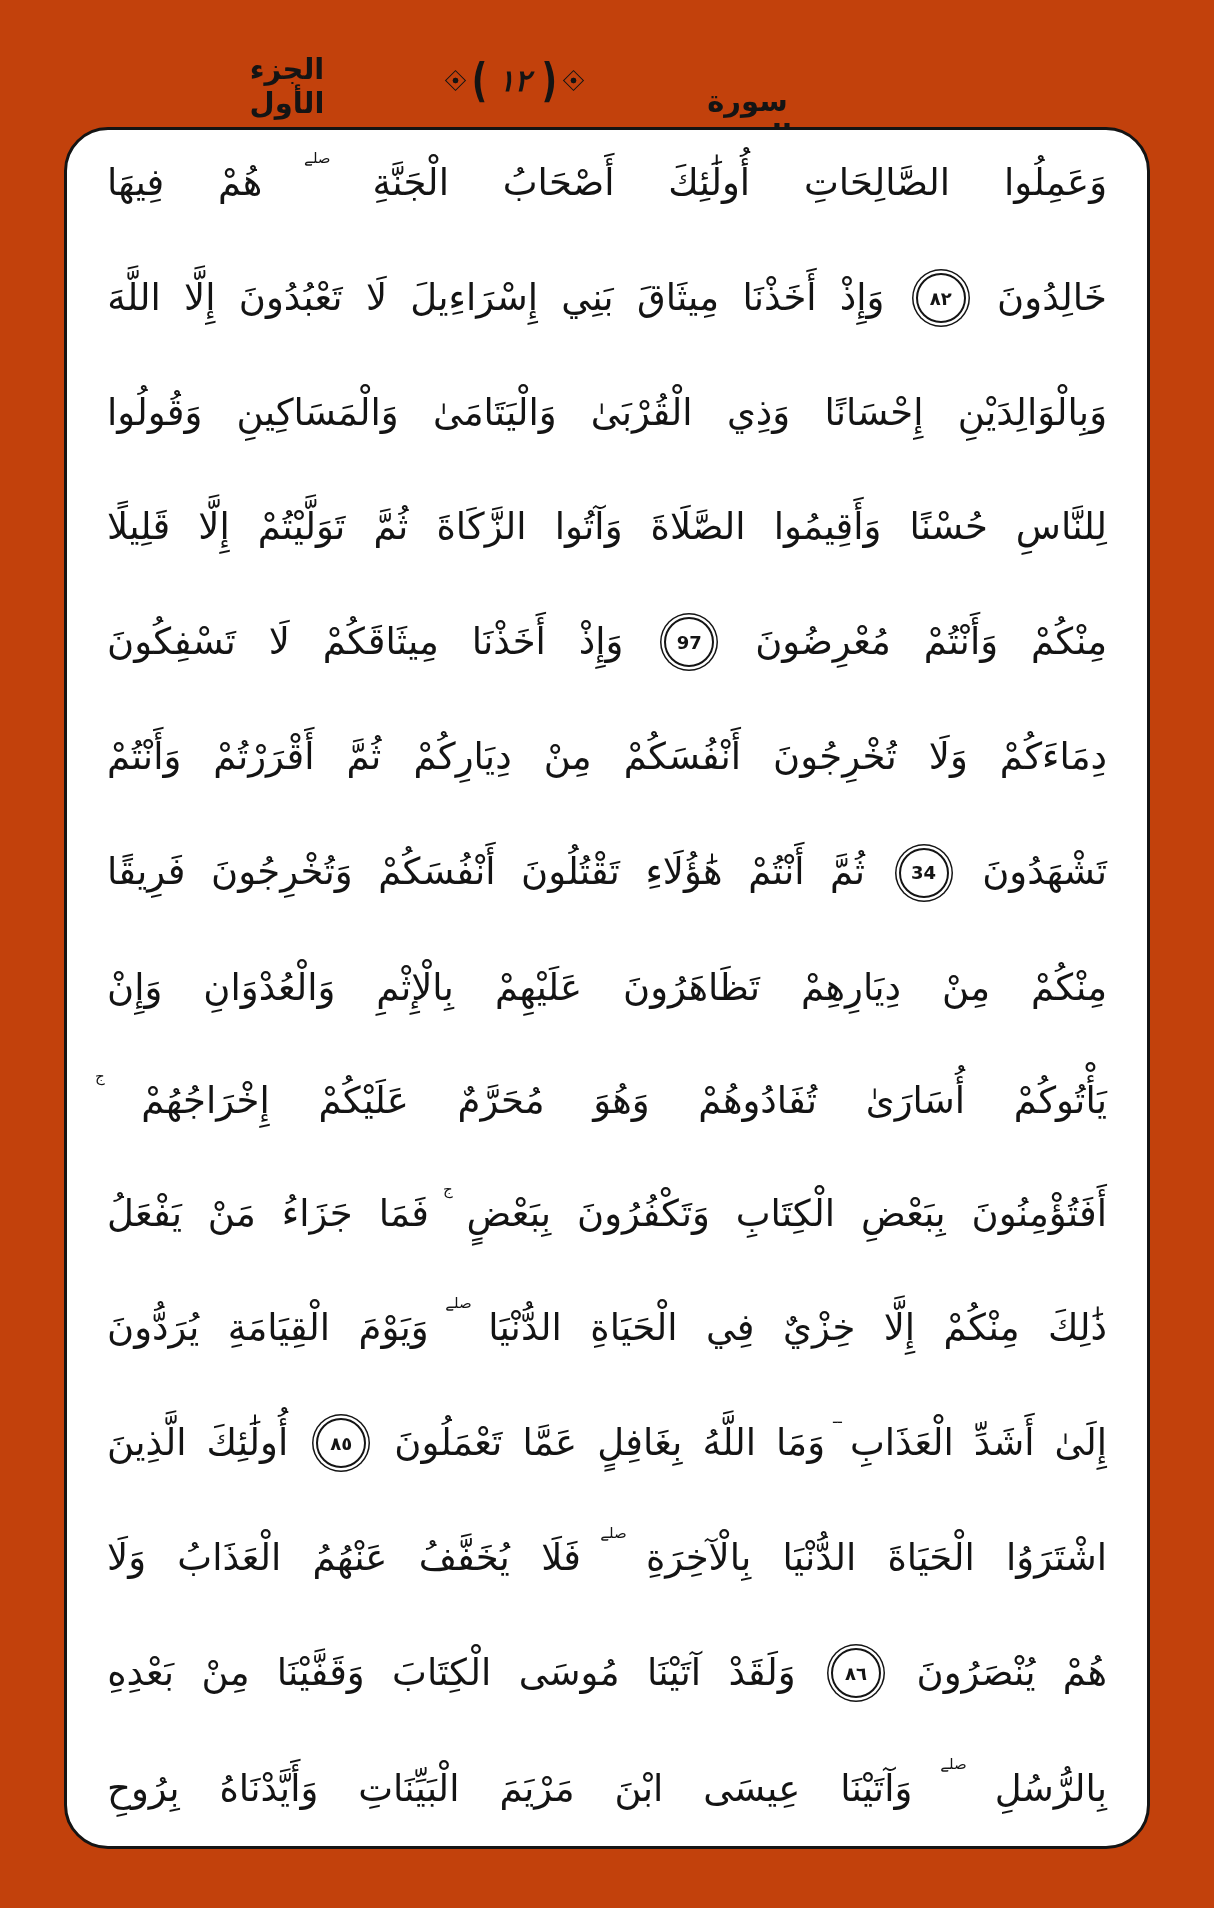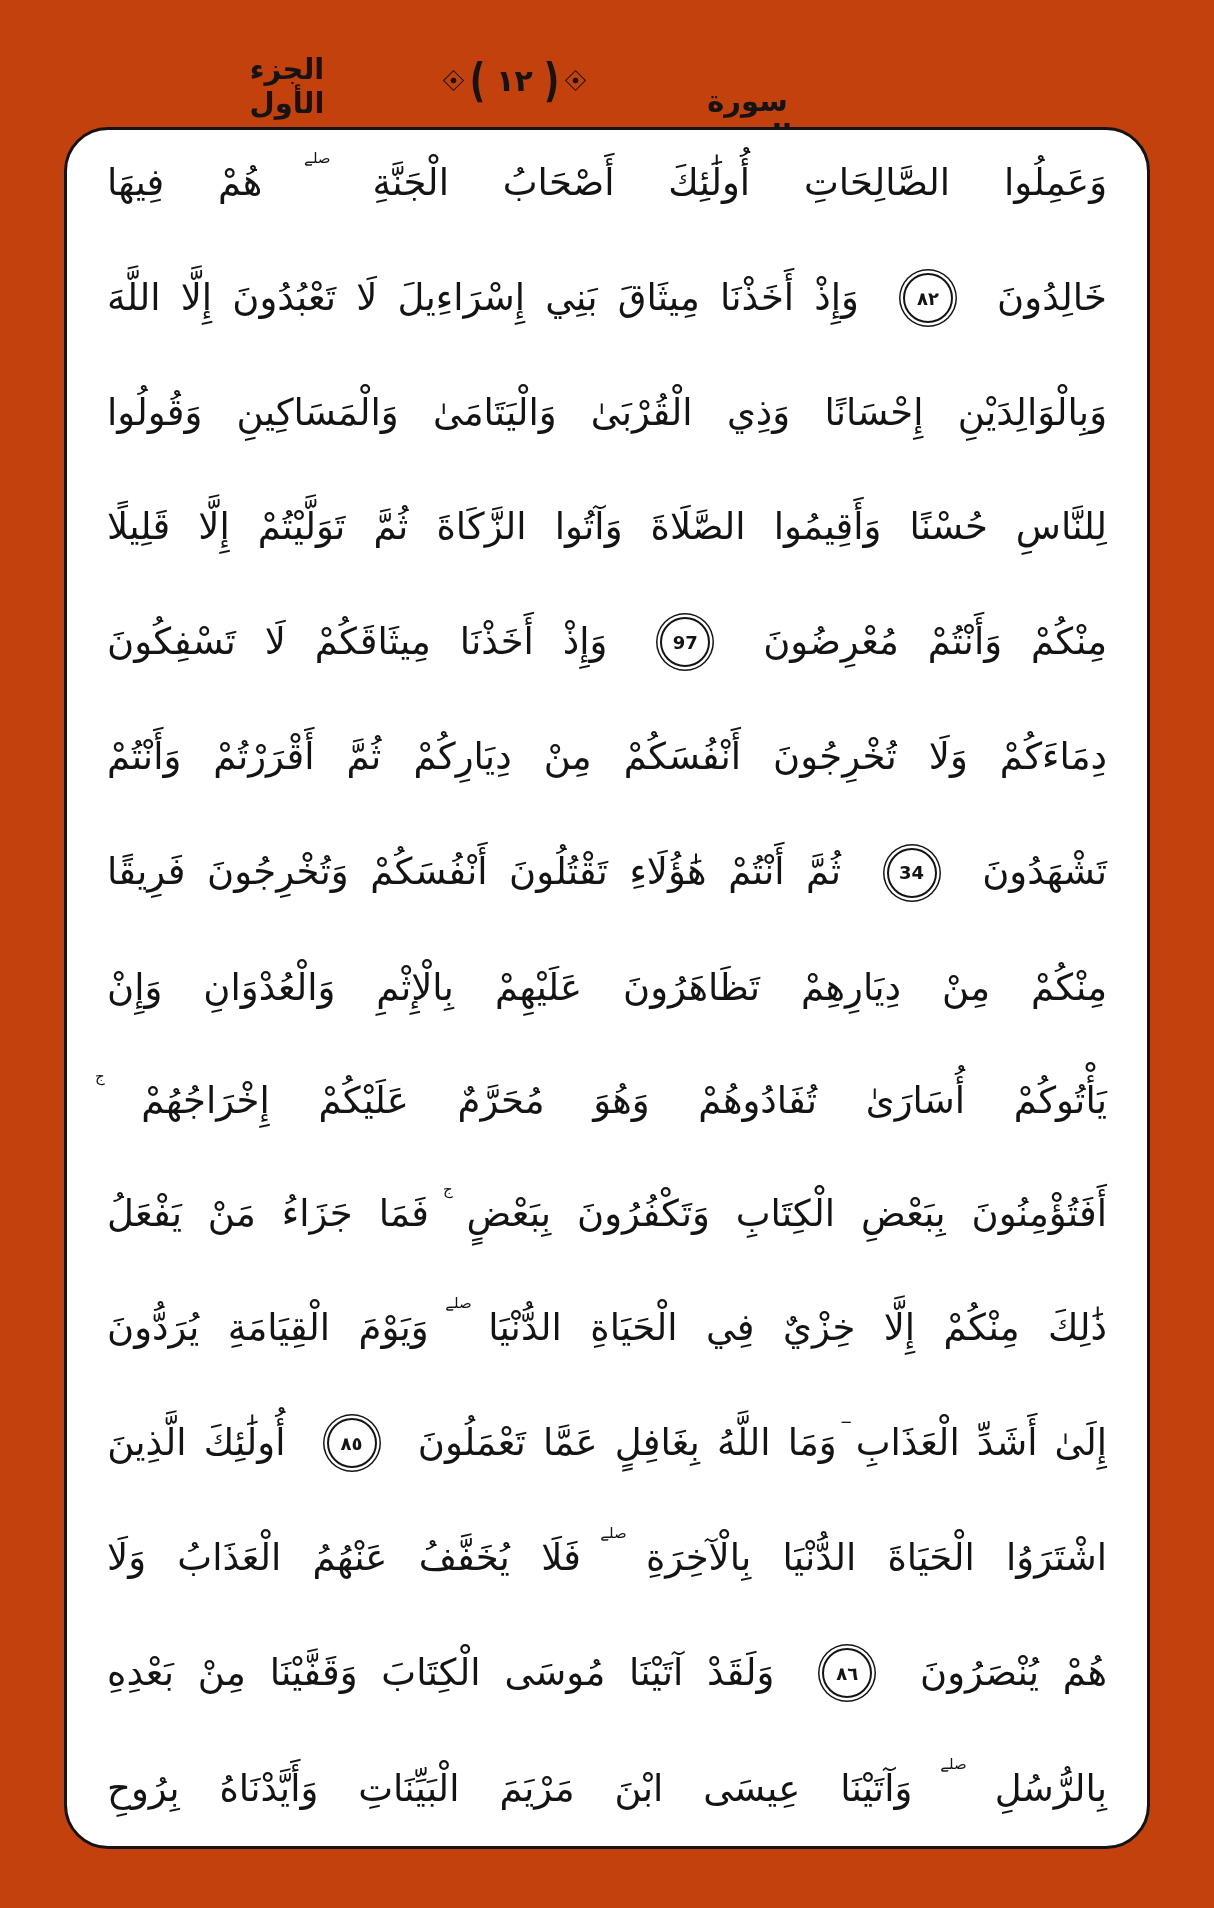--- a/index.html
+++ b/index.html
@@ -45,20 +45,21 @@
     display: flex;
     direction: ltr;
     align-items: center;
     justify-content: center;
     gap: 9px;
   }
   .hdr-page .num {
     font-size: 30px;
     font-weight: bold;
     padding: 0 2px;
+    font-style: italic;
   }
   .hdr-page .paren {
     font-size: 34px;
     font-weight: bold;
     transform: scaleY(1.35);
     line-height: 1;
   }
   .orn {
     width: 13px; height: 13px;
     border: 1.6px solid #141414;
@@ -98,21 +99,21 @@
   .ayah {
     flex: 0 0 auto;
     width: 46px; height: 46px;
     border: 2px solid #141414;
     border-radius: 50%;
     display: flex;
     align-items: center;
     justify-content: center;
     font-size: 18px;
     font-weight: bold;
-    margin: 0 24px;
+    margin: 0 8px;
     box-shadow: 0 0 0 2.5px #ffffff, 0 0 0 4px #141414;
     background: #ffffff;
   }
   .waqf {
     font-size: 15px;
     transform: translateY(-25px);
     margin: 7px -12px;
     flex: 0 0 auto;
   }
 </style>

